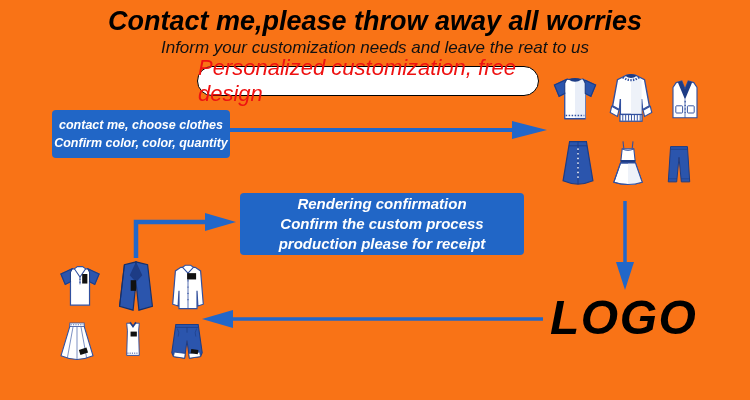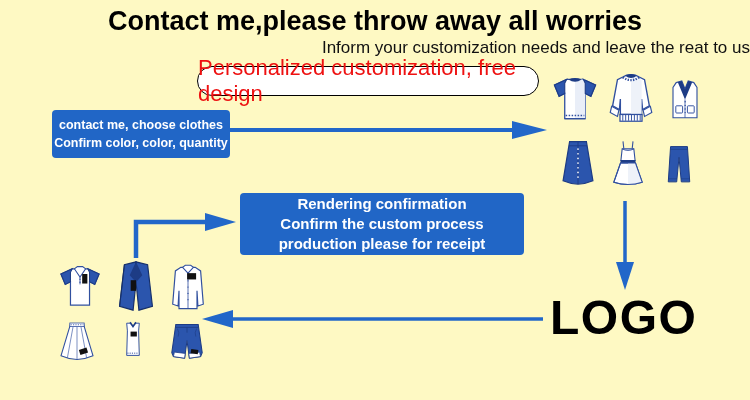--- a/index.html
+++ b/index.html
@@ -1,25 +1,26 @@
 <!DOCTYPE html>
 <html><head>
 <meta charset="utf-8">
 <style>
   html,body{margin:0;padding:0;background:#fff;}
   .canvas{
-    position:relative;width:750px;height:400px;background:#fef9c3;overflow:hidden;
+    position:relative;width:750px;height:400px;background:#f97316;overflow:hidden;
     font-family:"Liberation Sans", sans-serif;
+    font-style:italic;
   }
   .title{
     position:absolute;left:0;top:6px;width:750px;text-align:center;
     font-size:27px;font-weight:bold;color:#000;letter-spacing:0;
   }
   .subtitle{
-    position:absolute;left:0;top:38px;width:750px;text-align:right;
+    position:absolute;left:0;top:38px;width:750px;text-align:center;
     font-size:17px;color:#111;
   }
   .badge{
     position:absolute;left:197px;top:66px;width:340px;height:28px;
     border:1.5px solid #000;border-radius:16px;
     display:flex;align-items:center;justify-content:center;
     font-size:22px;color:#ee1111;background:#fff;
   }
   .step-box{
     position:absolute;background:#2166c6;border-radius:4px;color:#fff;

